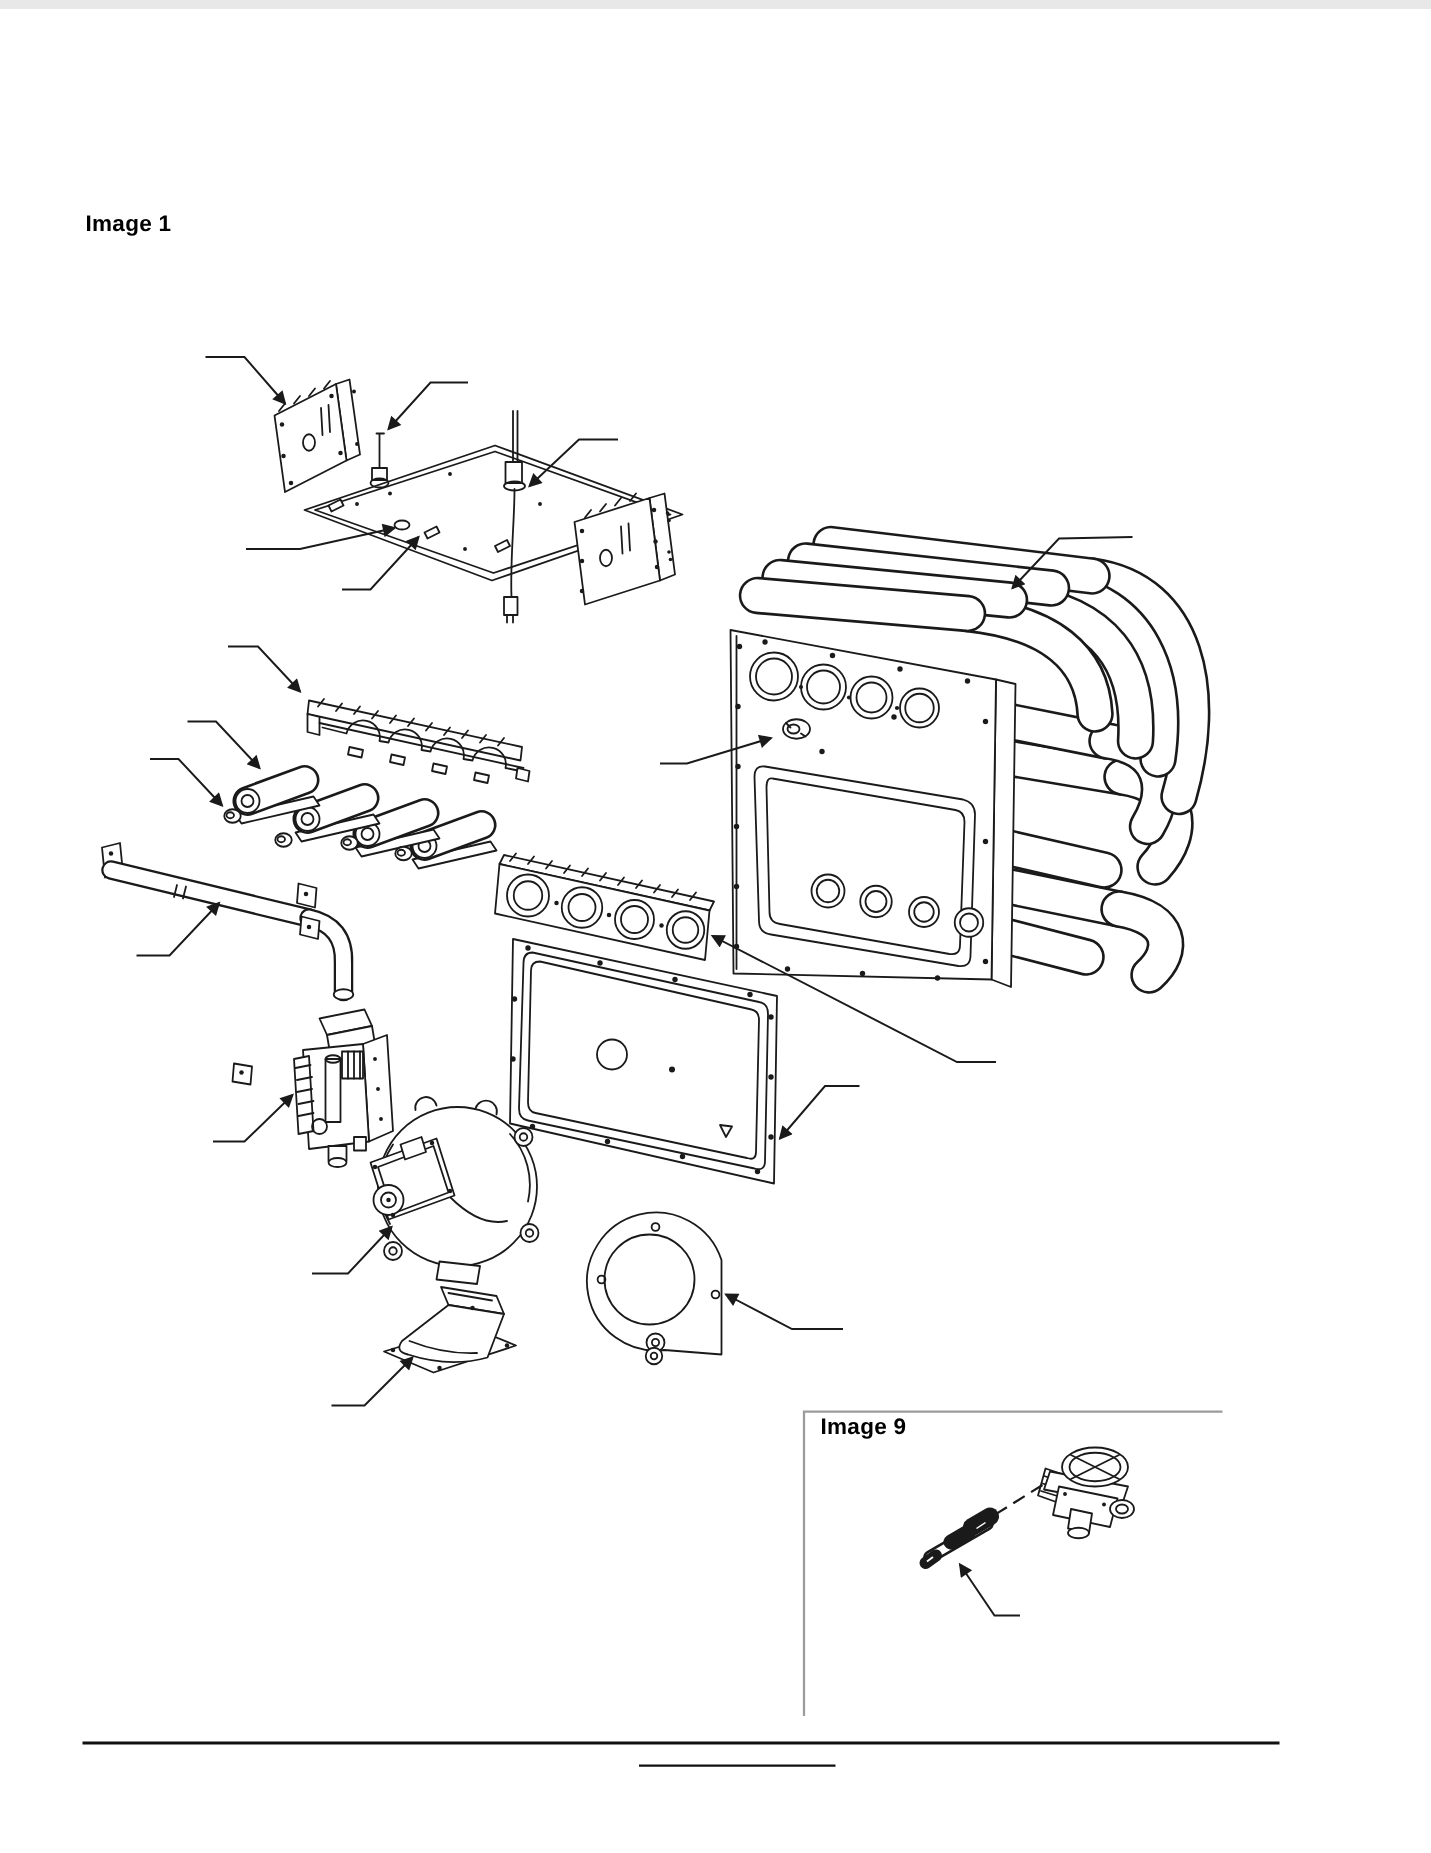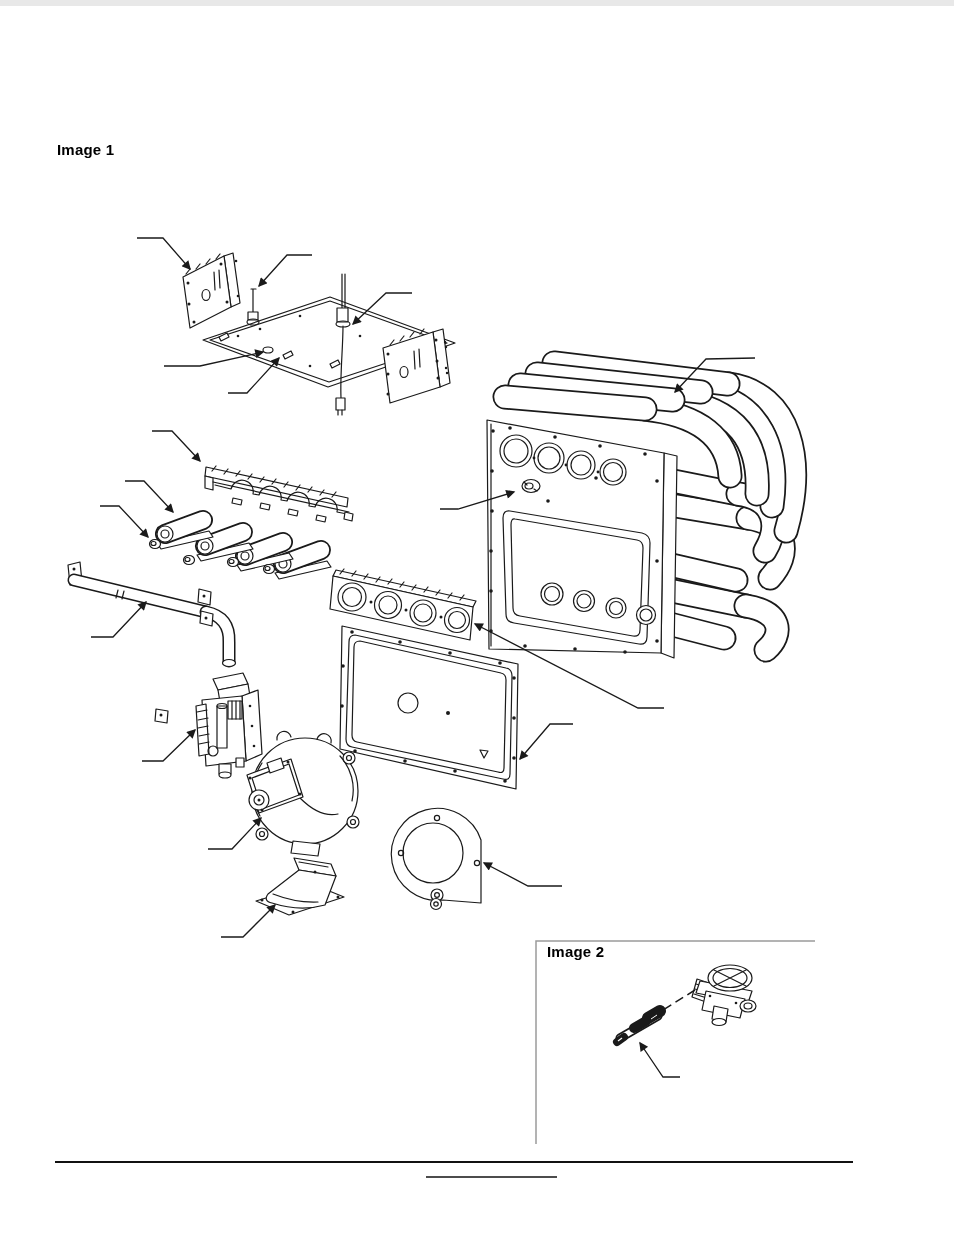--- a/index.html
+++ b/index.html
@@ -27,21 +27,21 @@
   .frame{fill:none;stroke:#9b9b9b;stroke-width:1.5;}
   .rule{stroke:#111;}
   .dash{fill:none;stroke:#1a1a1a;stroke-width:1.5;stroke-dasharray:9 5;}
 </style>
 </head>
 <body>
 
 <div class="page">
 
   <div class="fig-label" id="label-image1">Image 1</div>
-  <div class="fig-label" id="label-image2">Image 2</div>
+  <div class="fig-label" id="label-image2">Image 9</div>
 
   <svg class="art" width="954" height="1235" viewBox="0 0 954 1235">
     <defs>
       <marker id="arr" viewBox="0 0 10 10" refX="8.5" refY="5" markerWidth="9" markerHeight="7" orient="auto-start-reverse">
         <path d="M0,0 L10,5 L0,10 Z" fill="#1a1a1a"></path>
       </marker>
     </defs>
 
     <g>
 

